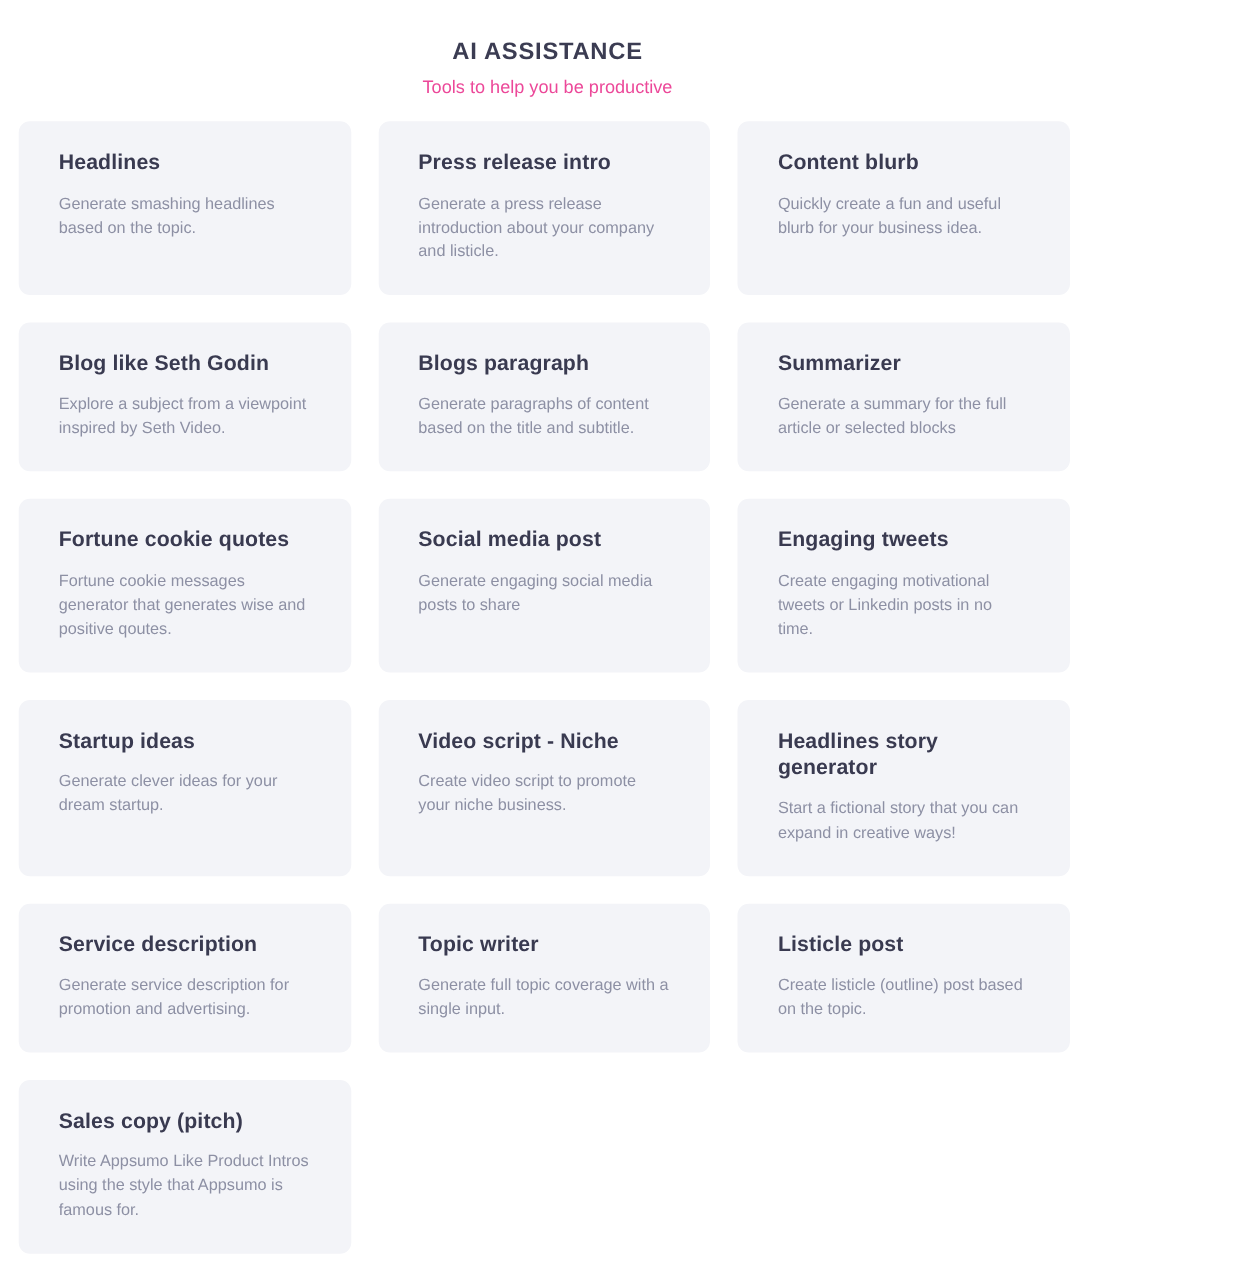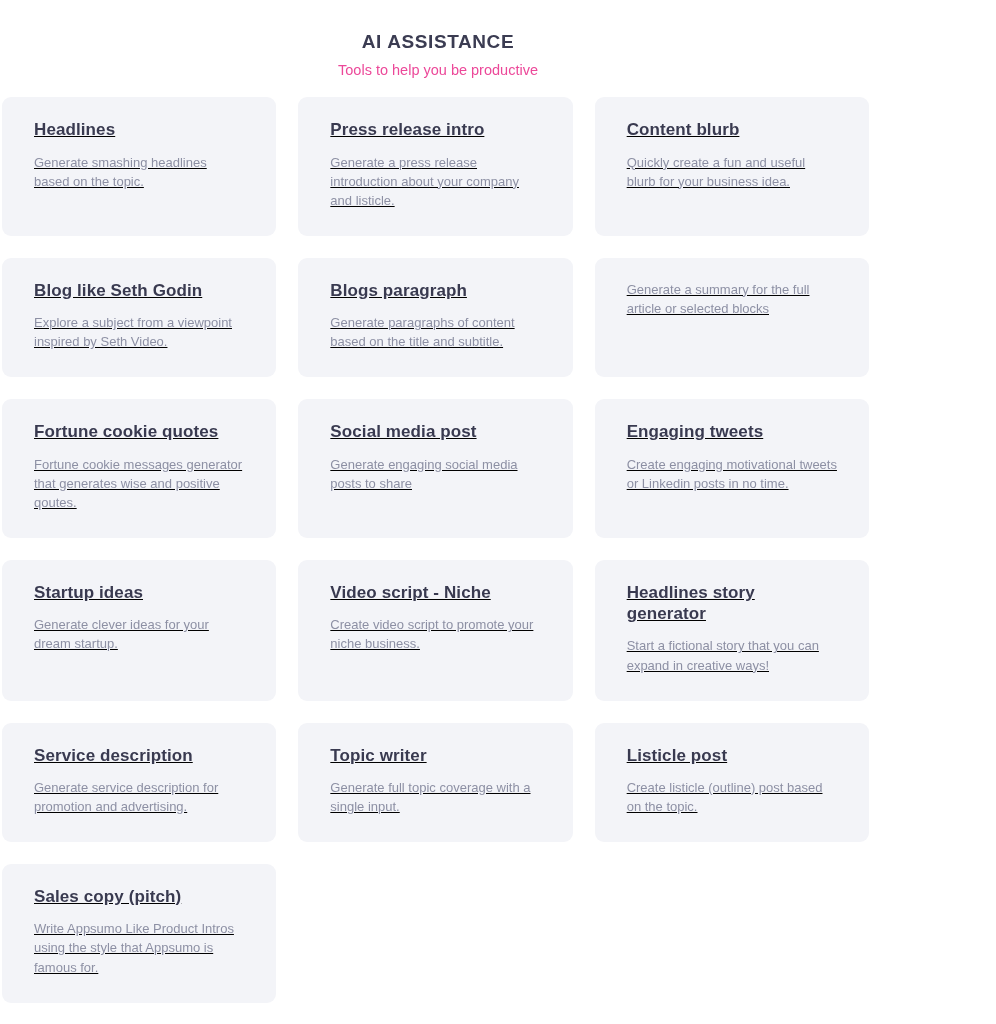--- a/index.html
+++ b/index.html
@@ -10,21 +10,21 @@
     background: #ffffff;
   }
   body {
     width: 996px;
     min-height: 1024px;
     font-family: "Liberation Sans", "DejaVu Sans", sans-serif;
     -webkit-font-smoothing: antialiased;
   }
   .page {
     width: 876px;
-    padding: 0 2px;
+    padding: 0 15px;
   }
   
   .header {
     text-align: center;
     padding-top: 32px;
     padding-bottom: 18px;
   }
   .header-title {
     font-size: 19px;
     font-weight: bold;
@@ -40,21 +40,20 @@
     margin: 0;
     line-height: 1.2;
   }
   
   .card-grid {
     display: grid;
     grid-template-columns: repeat(3, 1fr);
     column-gap: 22px;
     row-gap: 22px;
     padding: 0 5px 20px 0;
-    text-decoration: underline;
   }
   .card {
     background: #f3f4f8;
     border-radius: 9px;
     padding: 22px 32px 26px 32px;
     min-height: 104px;
   }
   .card-title {
     font-size: 17px;
     font-weight: bold;
@@ -102,20 +101,21 @@
       </div>
       <div class="card">
         <div class="card-title">Blog like Seth Godin</div>
         <div class="card-desc">Explore a subject from a viewpoint inspired by Seth Video.</div>
       </div>
       <div class="card">
         <div class="card-title">Blogs paragraph</div>
         <div class="card-desc">Generate paragraphs of content based on the title and subtitle.</div>
       </div>
       <div class="card">
+        <div class="card-title">Summarizer</div>
         <div class="card-desc">Generate a summary for the full article or selected blocks</div>
       </div>
       <div class="card">
         <div class="card-title">Fortune cookie quotes</div>
         <div class="card-desc">Fortune cookie messages generator that generates wise and positive qoutes.</div>
       </div>
       <div class="card">
         <div class="card-title">Social media post</div>
         <div class="card-desc">Generate engaging social media posts to share</div>
       </div>

